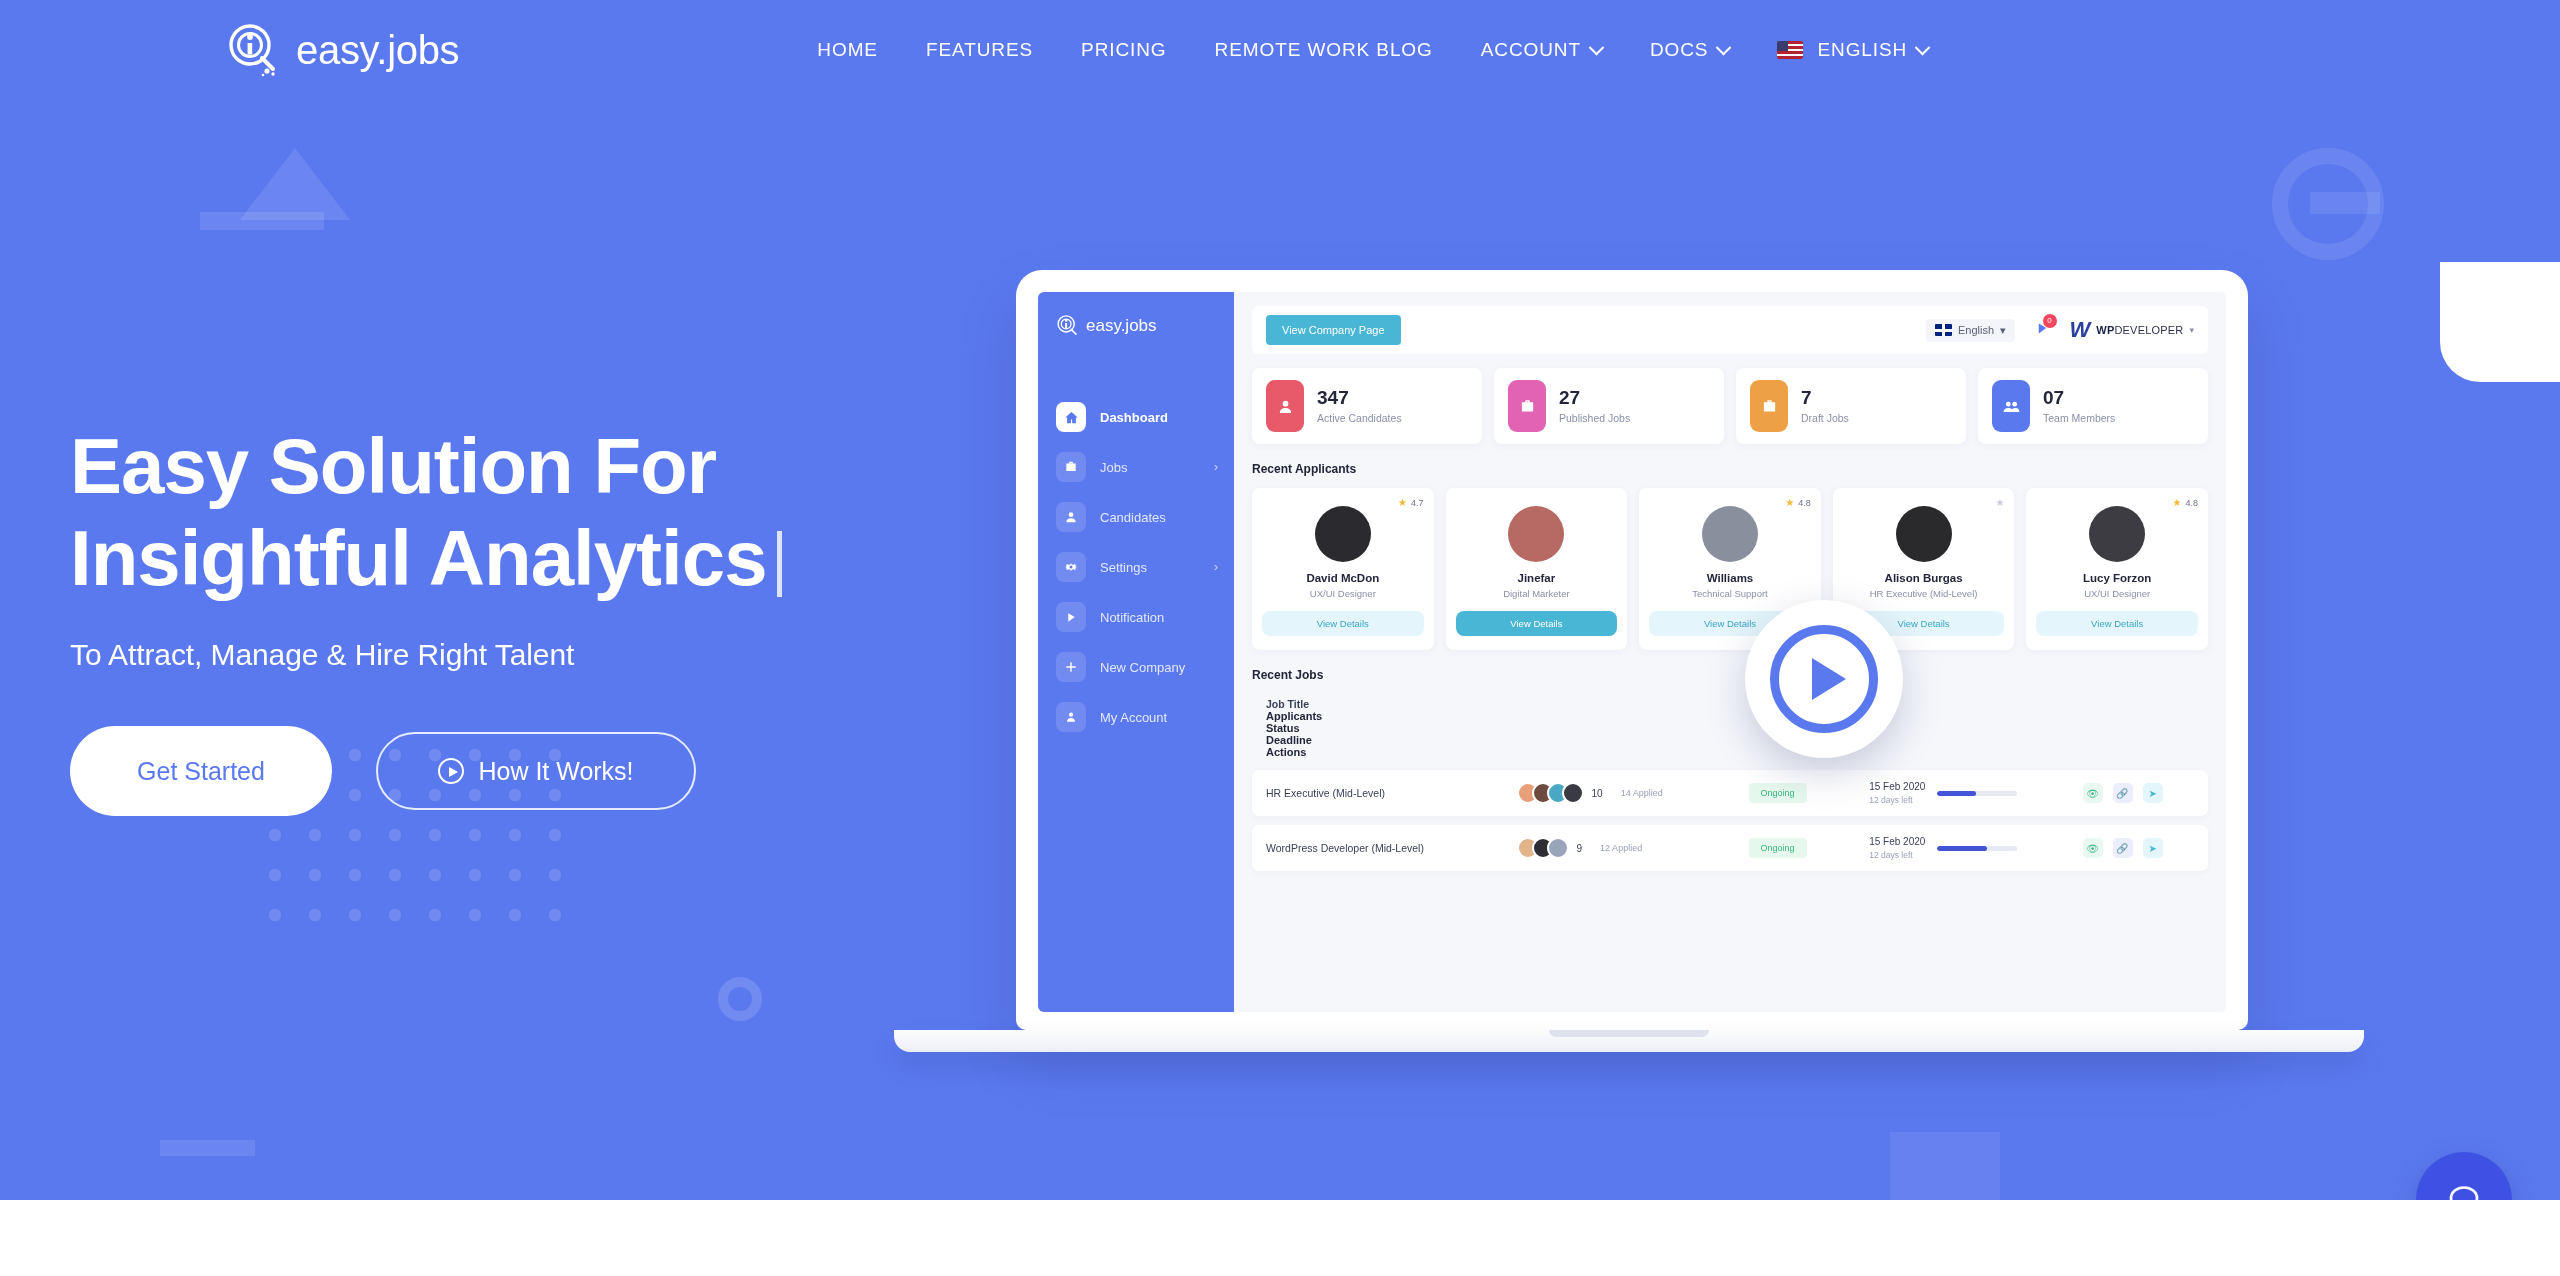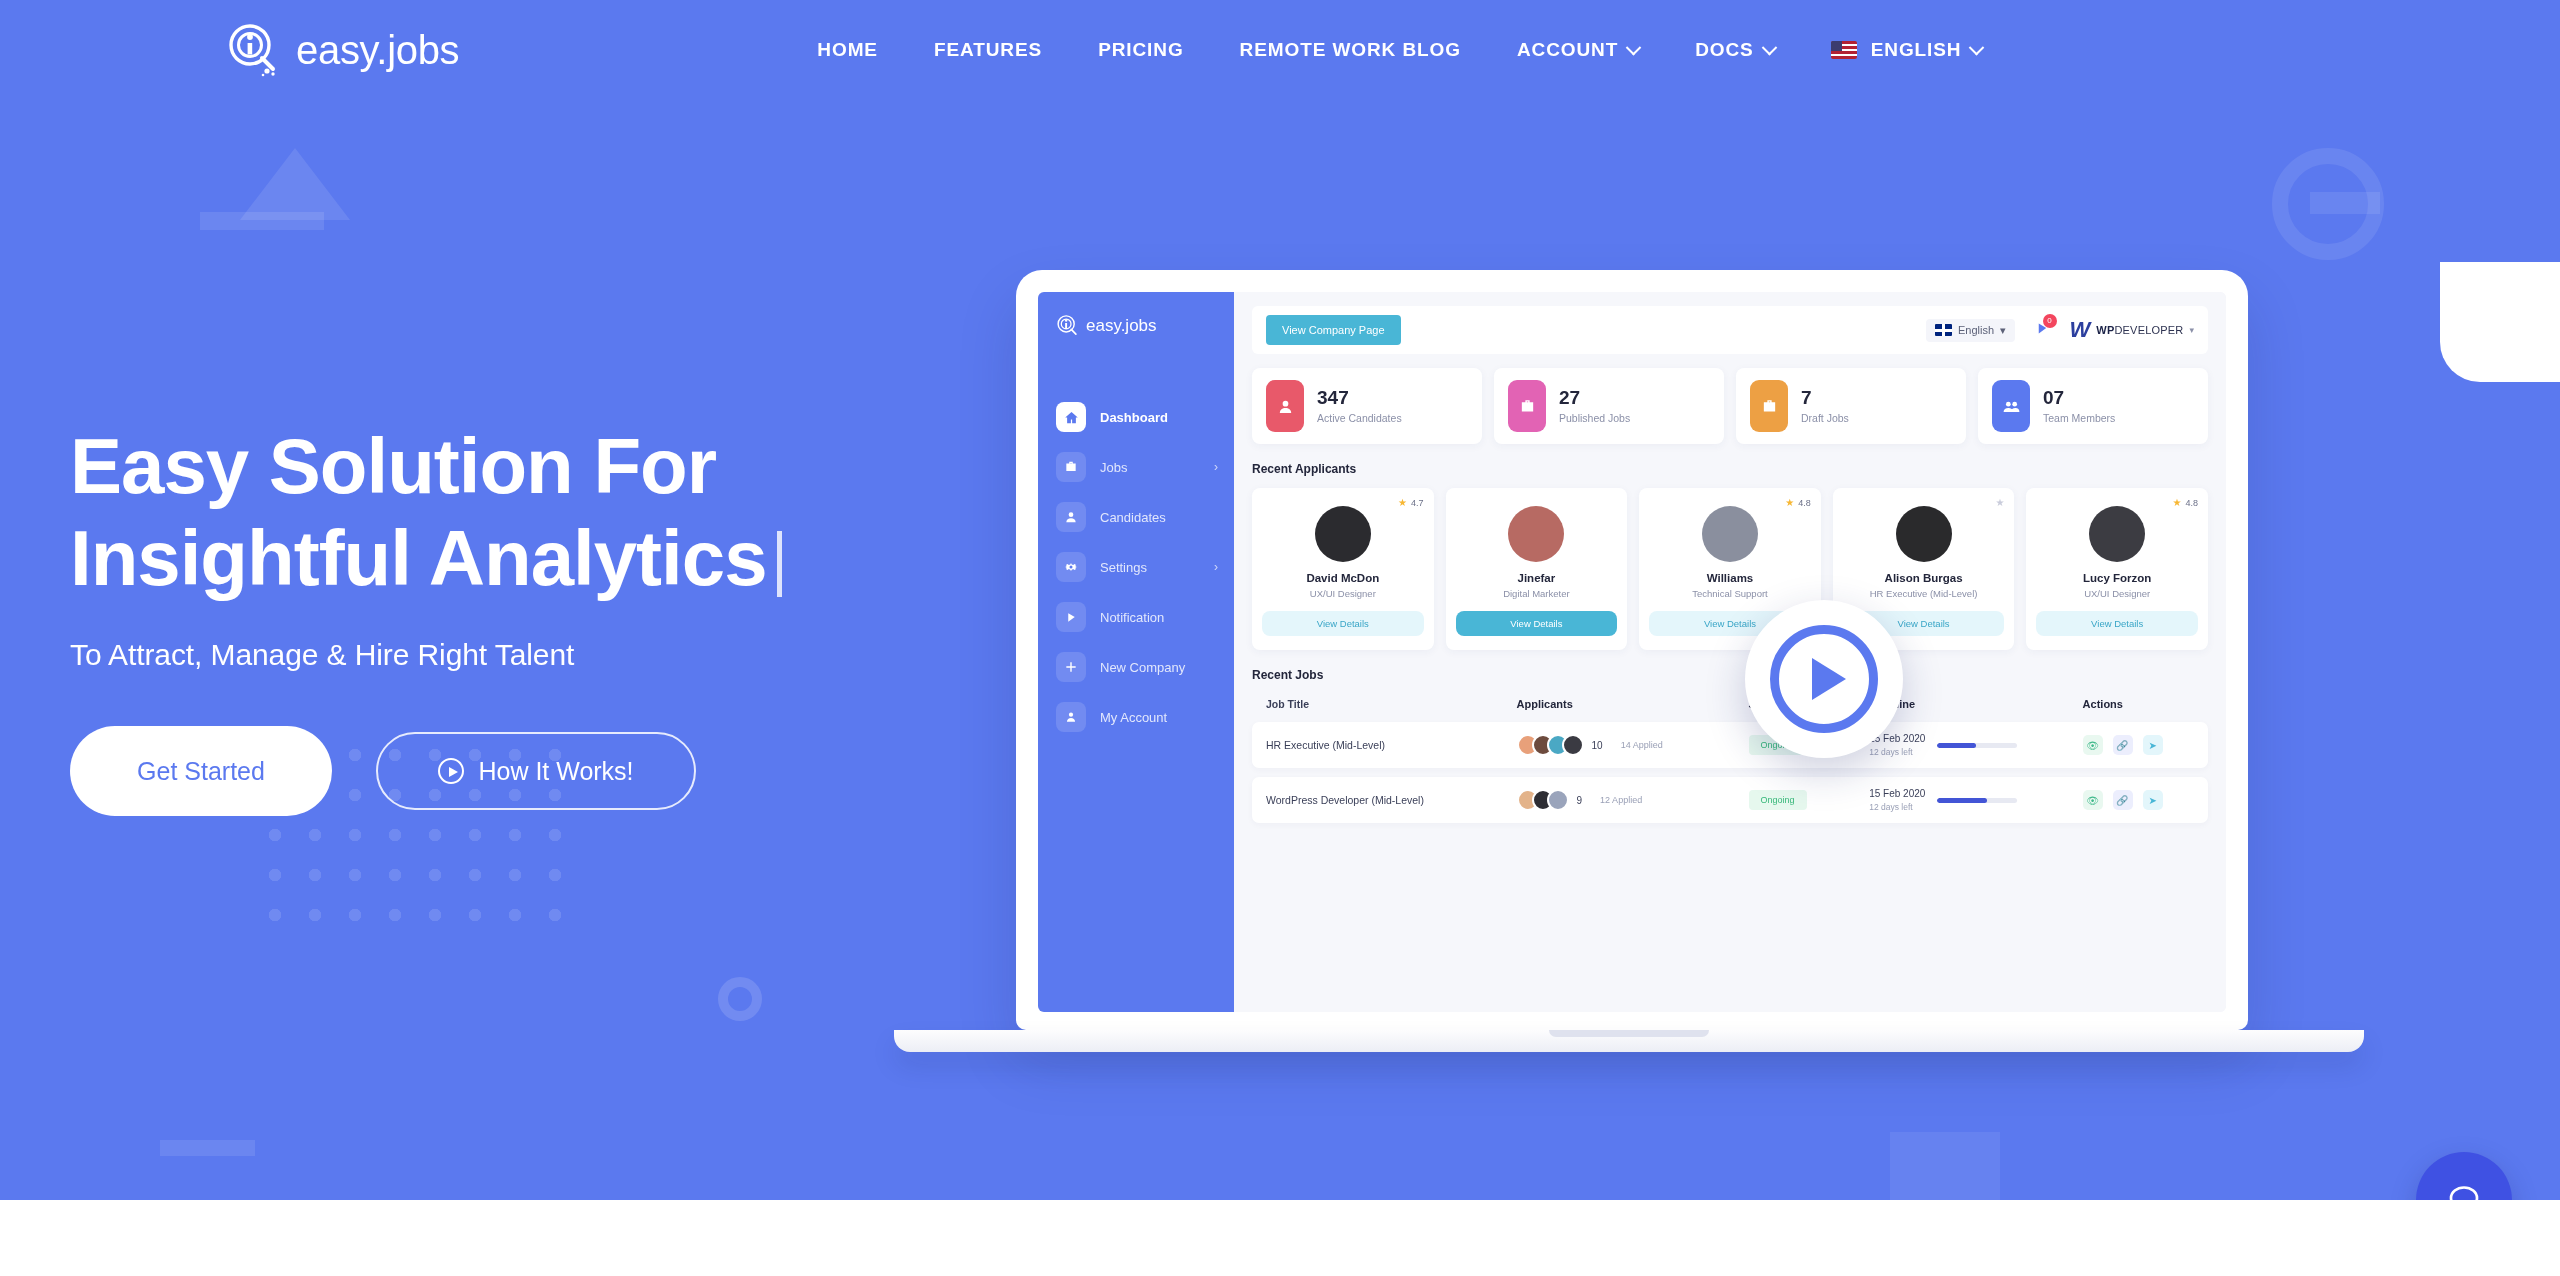--- a/index.html
+++ b/index.html
@@ -86,23 +86,22 @@
   .brand-mark { width: 52px; height: 56px; }
   .brand-text {
     color: #ffffff;
     font-size: 40px;
     font-weight: 400;
     letter-spacing: -0.3px;
   }
   .nav-links {
     display: flex;
     align-items: flex-start;
-    gap: 8px;
+    gap: 0;
     margin-left: 334px;
-    font-weight: bold;
   }
   .nav-item {
     color: #ffffff;
     font-size: 19px;
     letter-spacing: 0.9px;
     padding: 10px 24px;
     cursor: pointer;
     display: flex;
     align-items: center;
     gap: 10px;
@@ -390,21 +389,21 @@
     font-size: 9.5px;
     padding: 7px 0;
     cursor: pointer;
   }
   .view-details.solid { background: #49b6d6; color: #ffffff; }
 
   .jobs-table { font-size: 11px; }
   .jt-head {
     display: flex; align-items: flex-start;
     padding: 4px 14px 12px;
-    font-size: 11px; font-weight: bold; color: #23263b;
+    font-size: 11px; font-weight: bold; color: #23263b; flex-direction: column;
   }
   .jt-row {
     display: flex; align-items: center;
     background: #ffffff;
     border-radius: 7px;
     padding: 11px 14px;
     margin-bottom: 9px;
     box-shadow: 0 2px 6px rgba(40,50,110,0.04);
   }
   .c-title { width: 27%; font-size: 10.5px; color: #3a3f58; }

